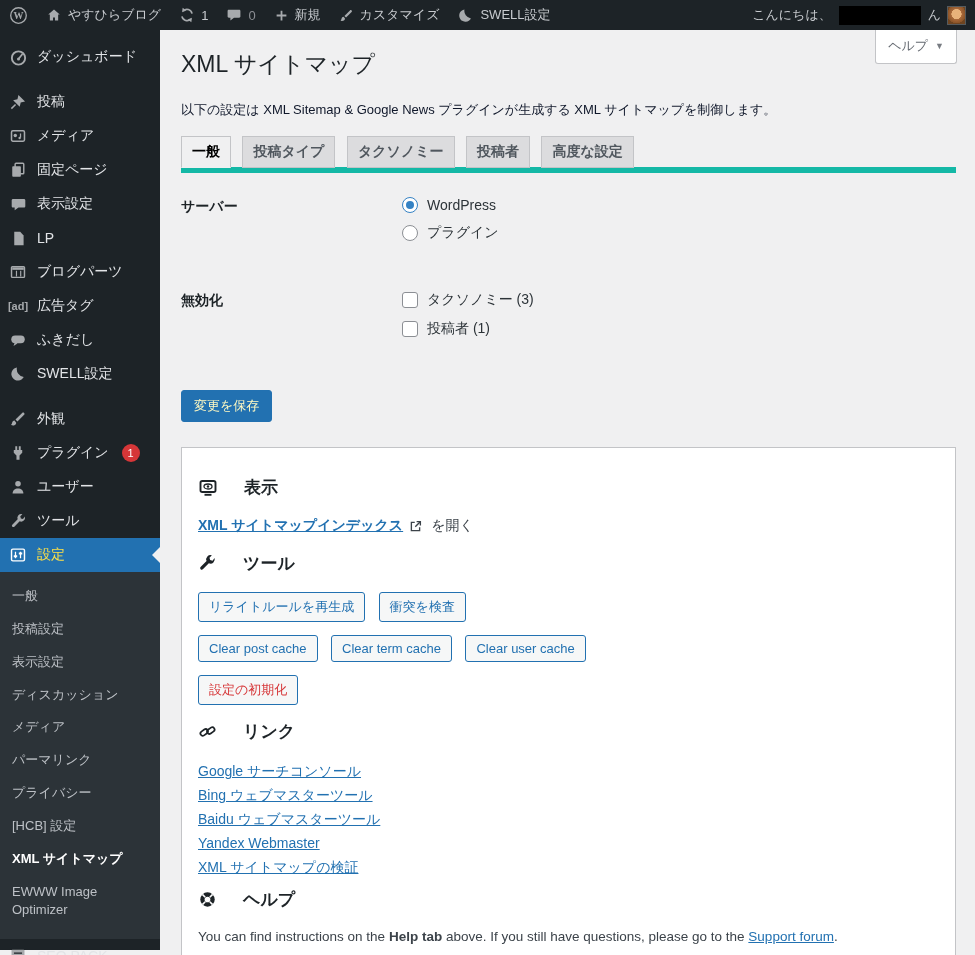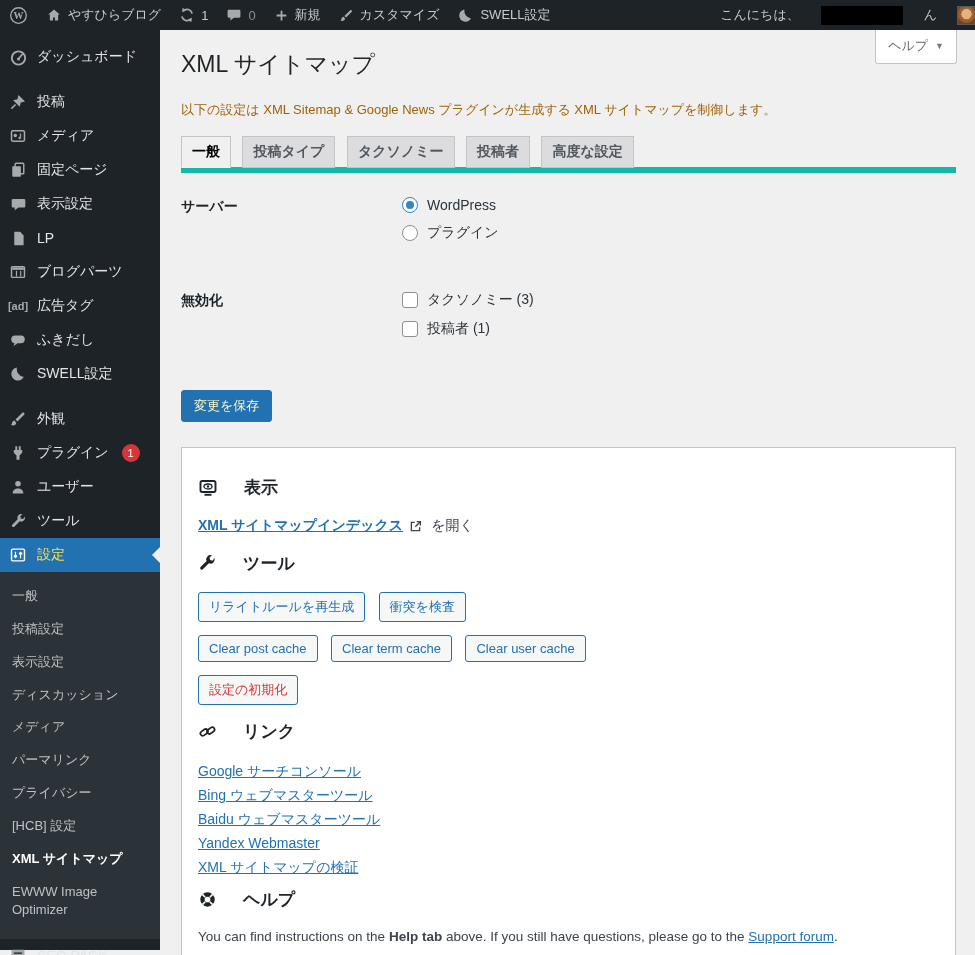--- a/index.html
+++ b/index.html
@@ -11,21 +11,21 @@
   svg{display:block;}
   
   .adminbar{
     position:absolute;top:0;left:0;right:0;height:30px;background:#1d2327;
     display:flex;align-items:center;color:#c8cbcf;font-size:13px;z-index:50;
   }
   .ab-item{display:flex;align-items:center;gap:6px;padding:0 9px;height:30px;cursor:pointer;}
   .ab-item .cnt{color:#c8cbcf;}
   .ab-item .cnt.dim{color:#8c8f94;}
   .ab-icon{color:#a7aaad;}
-  .ab-right{margin-left:auto;display:flex;align-items:center;padding-right:0;gap:21px;justify-content:center;}
+  .ab-right{margin-left:auto;display:flex;align-items:center;padding-right:10px;gap:7px;justify-content:center;}
   .redact{display:inline-block;width:82px;height:19px;background:#000;vertical-align:middle;}
   .avatar{width:17px;height:17px;background:
      radial-gradient(circle at 50% 42%, #e8b27a 38%, #a9693a 40%, #8a5327 70%, #6e4420 71%);
      outline:1px solid rgba(255,255,255,.25);}
   
   .sidebar{position:absolute;top:30px;left:0;width:160px;bottom:5px;background:#1d2327;}
   .menu{padding-top:10px;}
   .menu-item{display:flex;align-items:center;gap:9px;padding:7px 8px;font-size:14px;color:#e2e4e7;cursor:pointer;}
   .menu-item .mi{width:20px;height:20px;color:#a7aaad;flex:0 0 20px;display:flex;align-items:center;justify-content:center;}
   .menu-sep{height:11px;}
@@ -43,21 +43,21 @@
   .ad-ic{font-size:11px;letter-spacing:0;color:#a7aaad;font-weight:700;}
   
   .content{position:absolute;left:160px;top:30px;right:0;bottom:0;padding:0 19px 0 21px;}
   .help-tab-btn{
     position:absolute;top:0;right:18px;background:#fff;border:1px solid #c3c4c7;border-top:none;
     border-radius:0 0 3px 3px;padding:7px 12px 8px;font-size:13px;color:#646970;cursor:pointer;
     display:flex;align-items:center;gap:7px;
   }
   .help-tab-btn .caret{font-size:9px;color:#787c82;}
   h1.page-title{font-size:23px;font-weight:400;color:#1d2327;margin:0;padding:19px 0 0;}
-  .intro{font-size:13px;color:#a16207;margin:21px 0 0;}
+  .intro{font-size:13px;color:#0f172a;margin:21px 0 0;}
   .nav-tabs{margin-top:17px;border-bottom:6px solid #14b8a6;padding-left:0;}
   .nav-tab{
     display:inline-block;padding:6px 10px;margin:0 7px -1px 0;border:1px solid #c3c4c7;
     background:#dcdcde;font-size:14px;font-weight:700;color:#50575e;cursor:pointer;
   }
   .nav-tab.active{background:#f0f0f1;border-bottom:1px solid #f0f0f1;color:#000;}
   
   .form-row{display:flex;}
   .form-row.r1{padding-top:24px;}
   .form-row.r2{padding-top:38px;}

